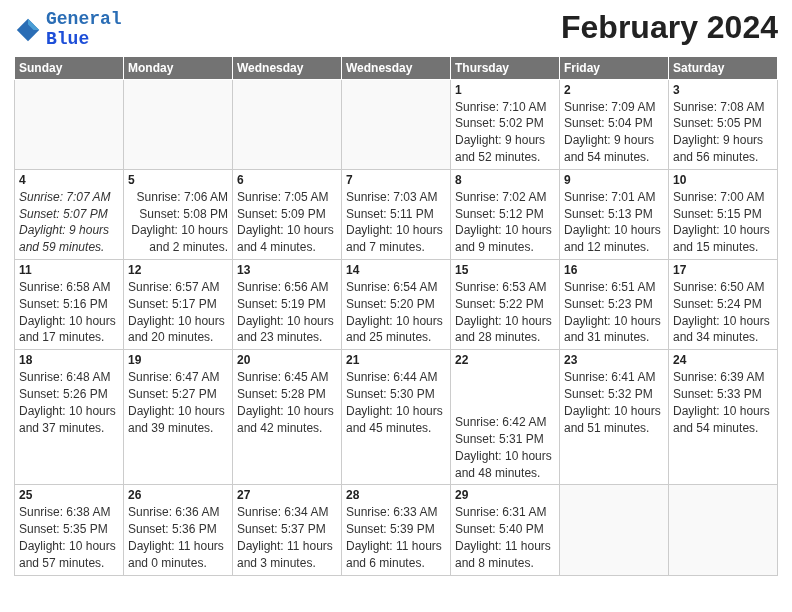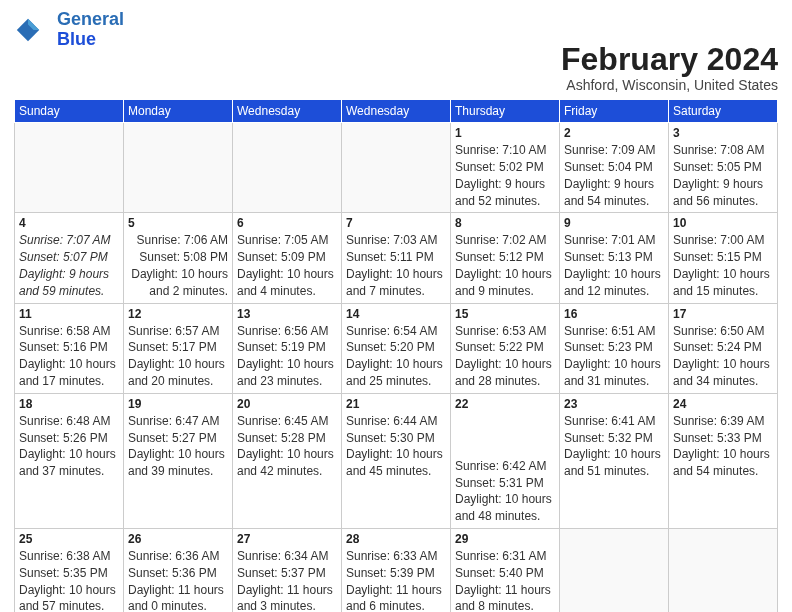--- a/index.html
+++ b/index.html
@@ -17,59 +17,59 @@
     }
     .header {
       display: flex;
       justify-content: space-between;
       align-items: flex-start;
       margin-bottom: 6px;
     }
     .logo {
       display: flex;
       align-items: center;
-      gap: 15px;
+      gap: 4px;
+      font-family: Liberation Mono, monospace;
     }
     .logo-text {
       font-size: 18px;
       font-weight: bold;
       line-height: 1.1;
       color: #222;
     }
     .logo-text span {
       color: #2a6db5;
     }
     .logo-icon {
       width: 28px;
       height: 28px;
     }
     .title-block {
-      text-align: right;
-      margin-top: 32px;
+      text-align: center;
     }
     .cal-title {
       font-size: 32px;
       font-weight: bold;
       color: #222;
       line-height: 1.1;
     }
     .cal-subtitle {
       font-size: 14px;
       color: #444;
     }
     .calendar {
       width: 100%;
       border-collapse: collapse;
       table-layout: fixed;
     }
     .calendar th {
-      background: #1d4ed8;
+      background: #737373;
       color: #fff;
       font-size: 12px;
-      font-weight: normal;
+      font-weight: bold;
       padding: 4px 4px;
       text-align: left;
       border: 1px solid #fff;
     }
     .calendar td {
       border: 1px solid #ccc;
       vertical-align: top;
       padding: 3px 4px;
       font-size: 10px;
       color: #333;
@@ -102,21 +102,20 @@
         <polygon points="20,4 36,20 20,36 4,20" fill="#2a6db5"></polygon>
         <polygon points="20,4 36,20 28,20 20,12" fill="#4a9ed5"></polygon>
       </svg>
       <div class="logo-text">
         <div><span>General</span></div>
         <div><span style="color:#1d4ed8">Blue</span></div>
       </div>
     </div>
     <div class="title-block">
       <div class="cal-title">February 2024</div>
-      <div class="cal-subtitle">Ashford, Wisconsin, United States</div>
     </div>
   </div>
 
   <table class="calendar">
     <thead>
       <tr>
         <th>Sunday</th>
         <th>Monday</th>
         <th>Wednesday</th>
         <th>Wednesday</th>

